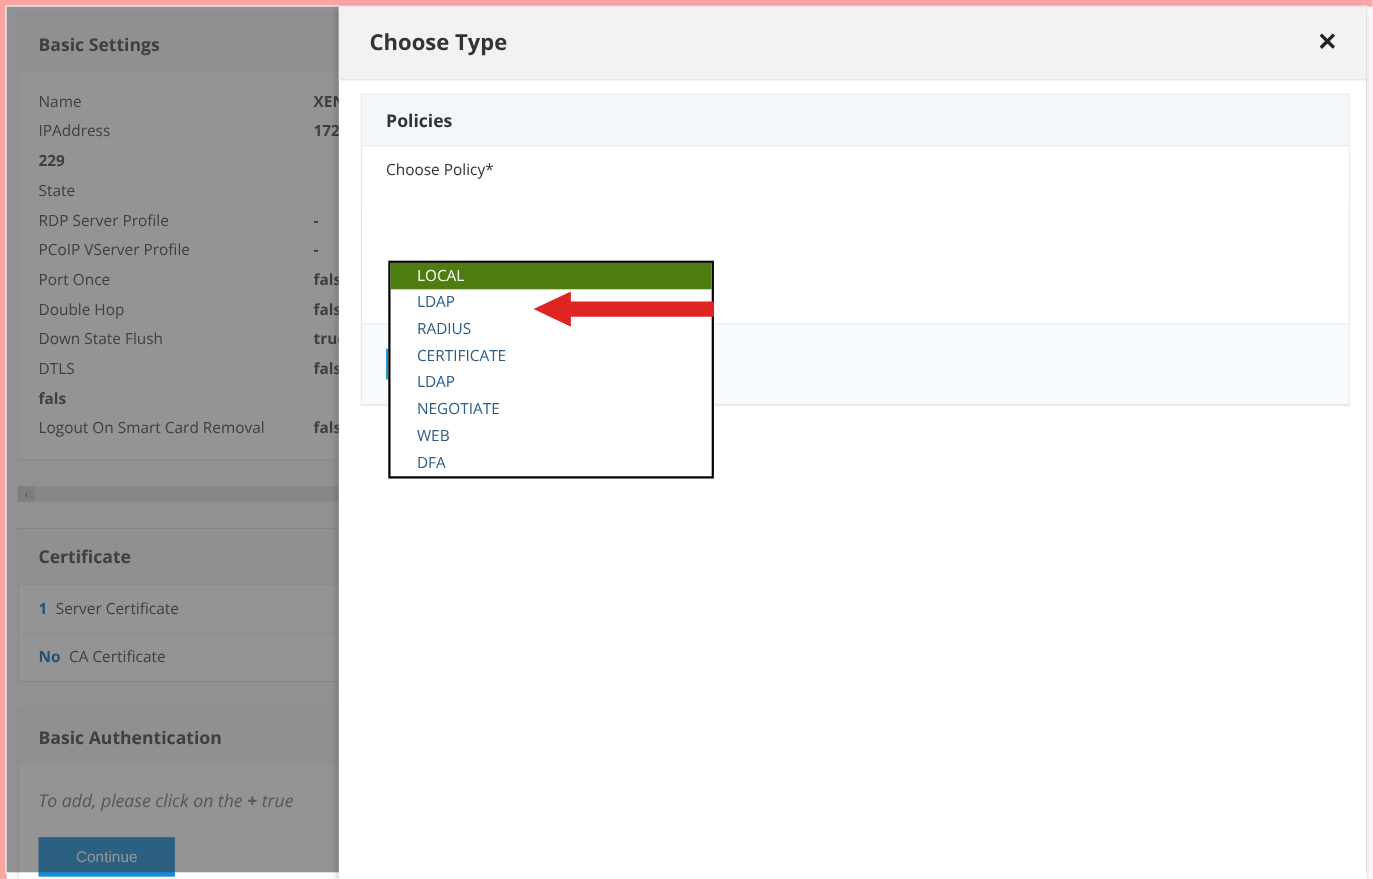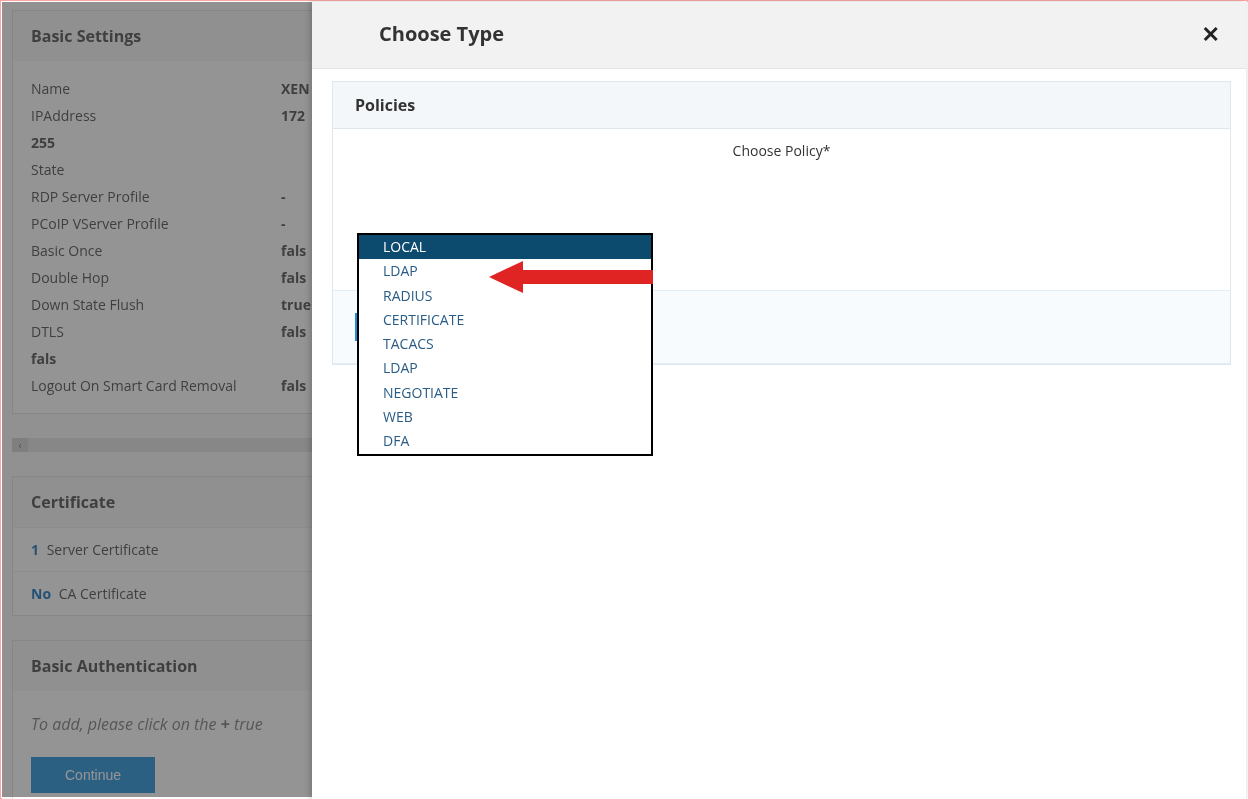--- a/index.html
+++ b/index.html
@@ -10,21 +10,21 @@
     font-family: -apple-system, BlinkMacSystemFont, "Segoe UI", "Open Sans", Arial, sans-serif;
     background: #fff;
     overflow: hidden;
     color: #333;
   }
   .canvas {
     position: relative;
     width: 1248px;
     height: 799px;
     box-sizing: border-box;
-    border: 1px solid #fca5a5;
+    border: 5px solid #fca5a5;
     background: #fff;
   }
 
   
   .bg-page {
     position: absolute;
     left: 1px; top: 1px;
     width: 1246px; height: 797px;
     background: #f8f8f8;
   }
@@ -117,21 +117,20 @@
     align-items: center;
     justify-content: space-between;
     padding: 16px 22px 20px 28px;
     background: #f2f2f2;
     border-bottom: 1px solid #e4e4e4;
   }
   .modal-title {
     font-size: 20px;
     font-weight: 700;
     color: #333;
-    margin-left: 39px;
   }
   .close-x {
     font-size: 22px;
     font-weight: 700;
     color: #222;
     cursor: pointer;
     padding: 0 4px;
   }
 
   .policies-box {
@@ -141,21 +140,20 @@
   .policies-head {
     background: #f4f7f9;
     border-bottom: 1px solid #dfe6ec;
     padding: 12px 22px;
     font-weight: 700;
     color: #333;
   }
   .policies-body {
     background: #fff;
     padding: 12px 22px 18px 22px;
-    text-align: center;
   }
   .choose-label {
     font-size: 14px;
     color: #333;
     margin-bottom: 6px;
   }
   .dd-wrap {
     position: relative;
   }
   .dd-list {
@@ -169,21 +167,21 @@
     z-index: 20;
   }
   .dd-item {
     font-size: 14px;
     color: #2a5c86;
     padding: 2px 6px 2px 24px;
     line-height: 1.45;
     cursor: pointer;
   }
   .dd-item.selected {
-    background: #0c4a6e;
+    background: #4d7c0f;
     color: #fff;
   }
 
   
   .sub-bar {
     background: #f7fbfe;
     border-top: 1px solid #e3eef6;
     border-bottom: 1px solid #e3eef6;
     height: 72px;
     margin-top: 106px;
@@ -226,36 +224,36 @@
         <div class="section-body" id="basic-settings-rows">
             <div class="kv-row">
               <div class="kv-label">Name</div>
               <div class="kv-val">XEN</div>
             </div>
             <div class="kv-row">
               <div class="kv-label">IPAddress</div>
               <div class="kv-val">172</div>
             </div>
             <div class="kv-row">
-              <div class="kv-val">255</div>
+              <div class="kv-val">229</div>
             </div>
             <div class="kv-row">
               <div class="kv-label">State</div>
               <div class="kv-val"></div>
             </div>
             <div class="kv-row">
               <div class="kv-label">RDP Server Profile</div>
               <div class="kv-val">-</div>
             </div>
             <div class="kv-row">
               <div class="kv-label">PCoIP VServer Profile</div>
               <div class="kv-val">-</div>
             </div>
             <div class="kv-row">
-              <div class="kv-label">Basic Once</div>
+              <div class="kv-label">Port Once</div>
               <div class="kv-val">fals</div>
             </div>
             <div class="kv-row">
               <div class="kv-label">Double Hop</div>
               <div class="kv-val">fals</div>
             </div>
             <div class="kv-row">
               <div class="kv-label">Down State Flush</div>
               <div class="kv-val">true</div>
             </div>
@@ -320,21 +318,20 @@
 
         <div class="sub-bar">
           <button class="sub-bar-btn"></button>
         </div>
 
         <div class="dd-list" id="dd-list">
             <div class="dd-item selected">LOCAL</div>
             <div class="dd-item">LDAP</div>
             <div class="dd-item">RADIUS</div>
             <div class="dd-item">CERTIFICATE</div>
-            <div class="dd-item">TACACS</div>
             <div class="dd-item">LDAP</div>
             <div class="dd-item">NEGOTIATE</div>
             <div class="dd-item">WEB</div>
             <div class="dd-item">DFA</div>
           </div>
 
         <svg class="arrow-svg" width="170" height="40">
           <polygon points="0,20 34,4 34,13 164,13 164,27 34,27 34,36" fill="#e02424"></polygon>
         </svg>
       </div>

